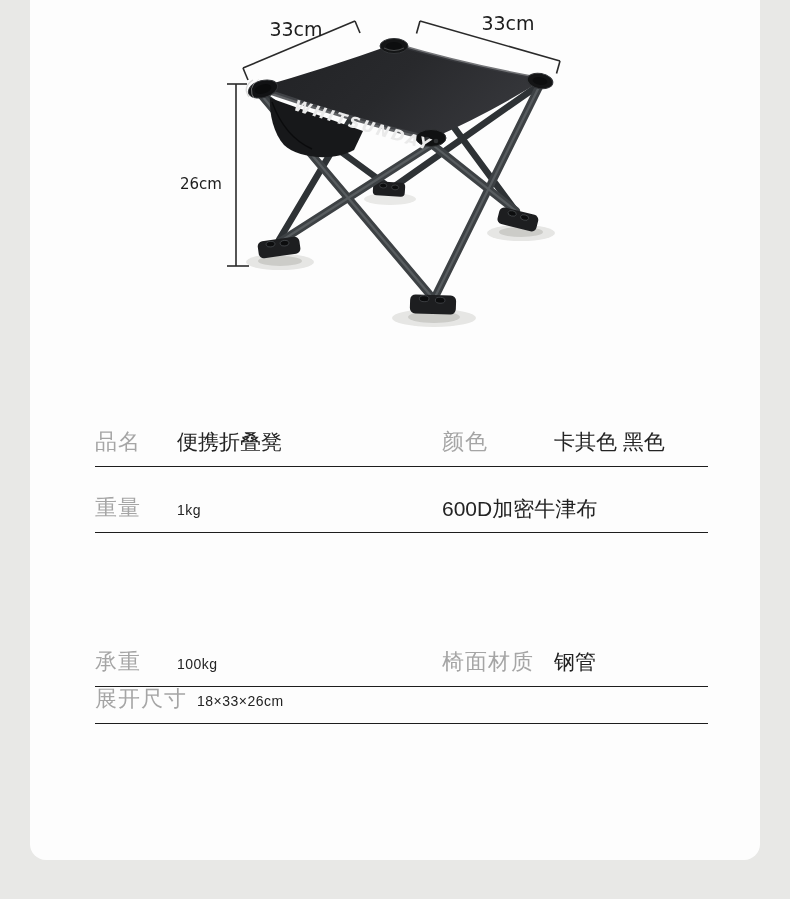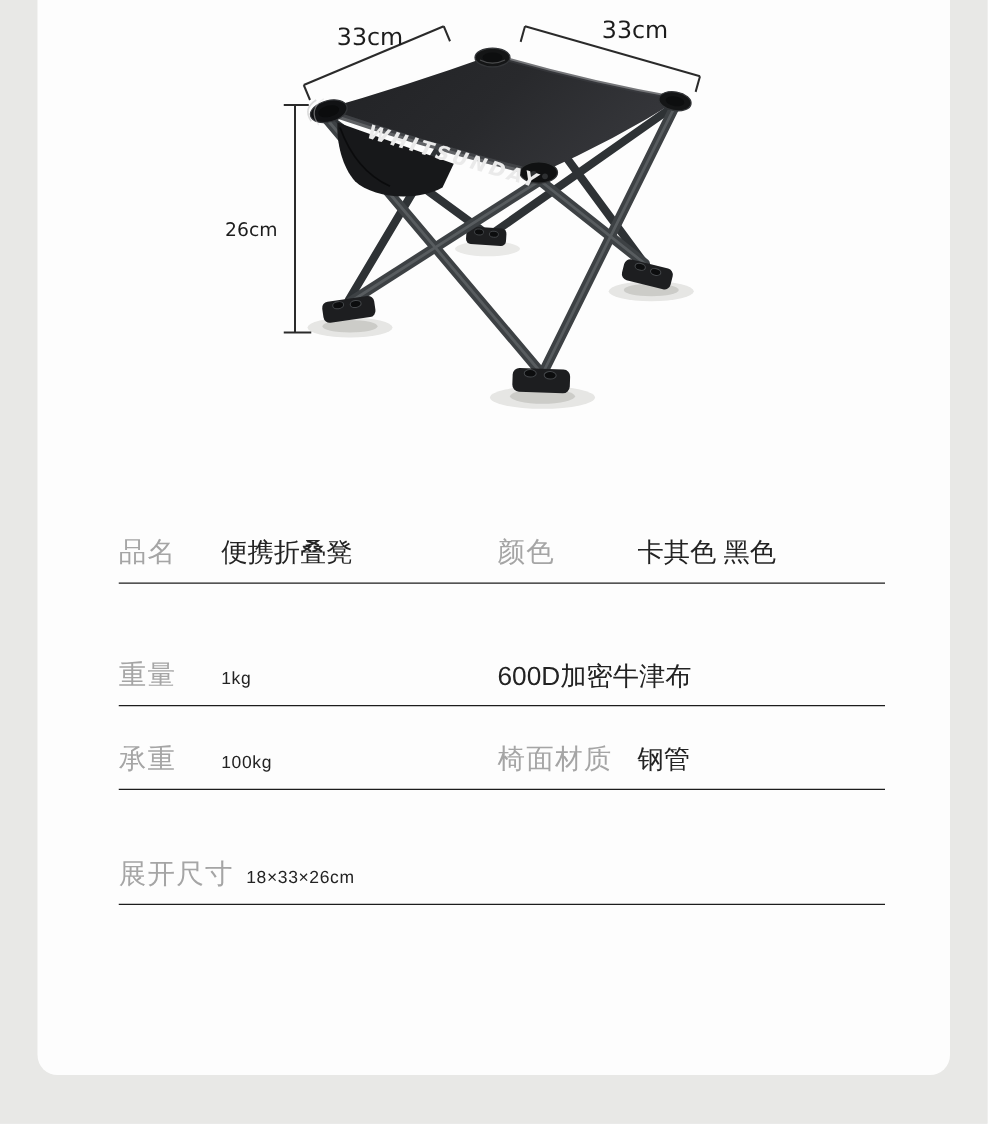--- a/index.html
+++ b/index.html
@@ -2,22 +2,22 @@
 <html><head>
 <meta charset="utf-8">
 <style>
   html,body{margin:0;padding:0;}
   body{width:790px;height:899px;background:#e8e8e6;font-family:"Liberation Sans","DejaVu Sans",sans-serif;}
   .screen{position:relative;width:790px;height:899px;background:#e8e8e6;overflow:hidden;}
   .card{position:absolute;left:30px;top:0;width:730px;height:860px;background:#fdfdfd;border-radius:0 0 16px 16px;}
   .photo{position:absolute;left:0;top:0;width:730px;height:430px;}
   
   .spec-row{position:absolute;left:65px;width:613px;height:46px;box-sizing:border-box;
-            border-bottom:1.5px solid #1d1d1d;display:flex;align-items:flex-end;padding-bottom:9px;}
-  .row-0{top:421px}.row-1{top:519px}.row-2{top:586px}.row-3{top:678px}
+            border-bottom:1.5px solid #1d1d1d;display:flex;align-items:flex-end;padding-bottom:9px;gap:44px;}
+  .row-0{top:421px}.row-1{top:487px}.row-2{top:641px}.row-3{top:678px}
   .cell{display:flex;align-items:baseline;}
   .cell.left{width:303px;flex:0 0 303px;}
   .cell.right{flex:1;}
   .spec-label{font-size:22px;color:#a5a5a5;letter-spacing:1px;white-space:nowrap;}
   .cell.left  .spec-label{min-width:72px;margin-right:10px;}
   .cell.right .spec-label{min-width:102px;margin-right:10px;}
   .spec-value{font-size:21px;color:#232323;white-space:nowrap;text-align:center;}
   .spec-value.latin{font-size:14px;letter-spacing:.5px;}
   svg text{font-family:"DejaVu Sans","Liberation Sans",sans-serif;}
   .dim-text{fill:#1c1c1c;}

